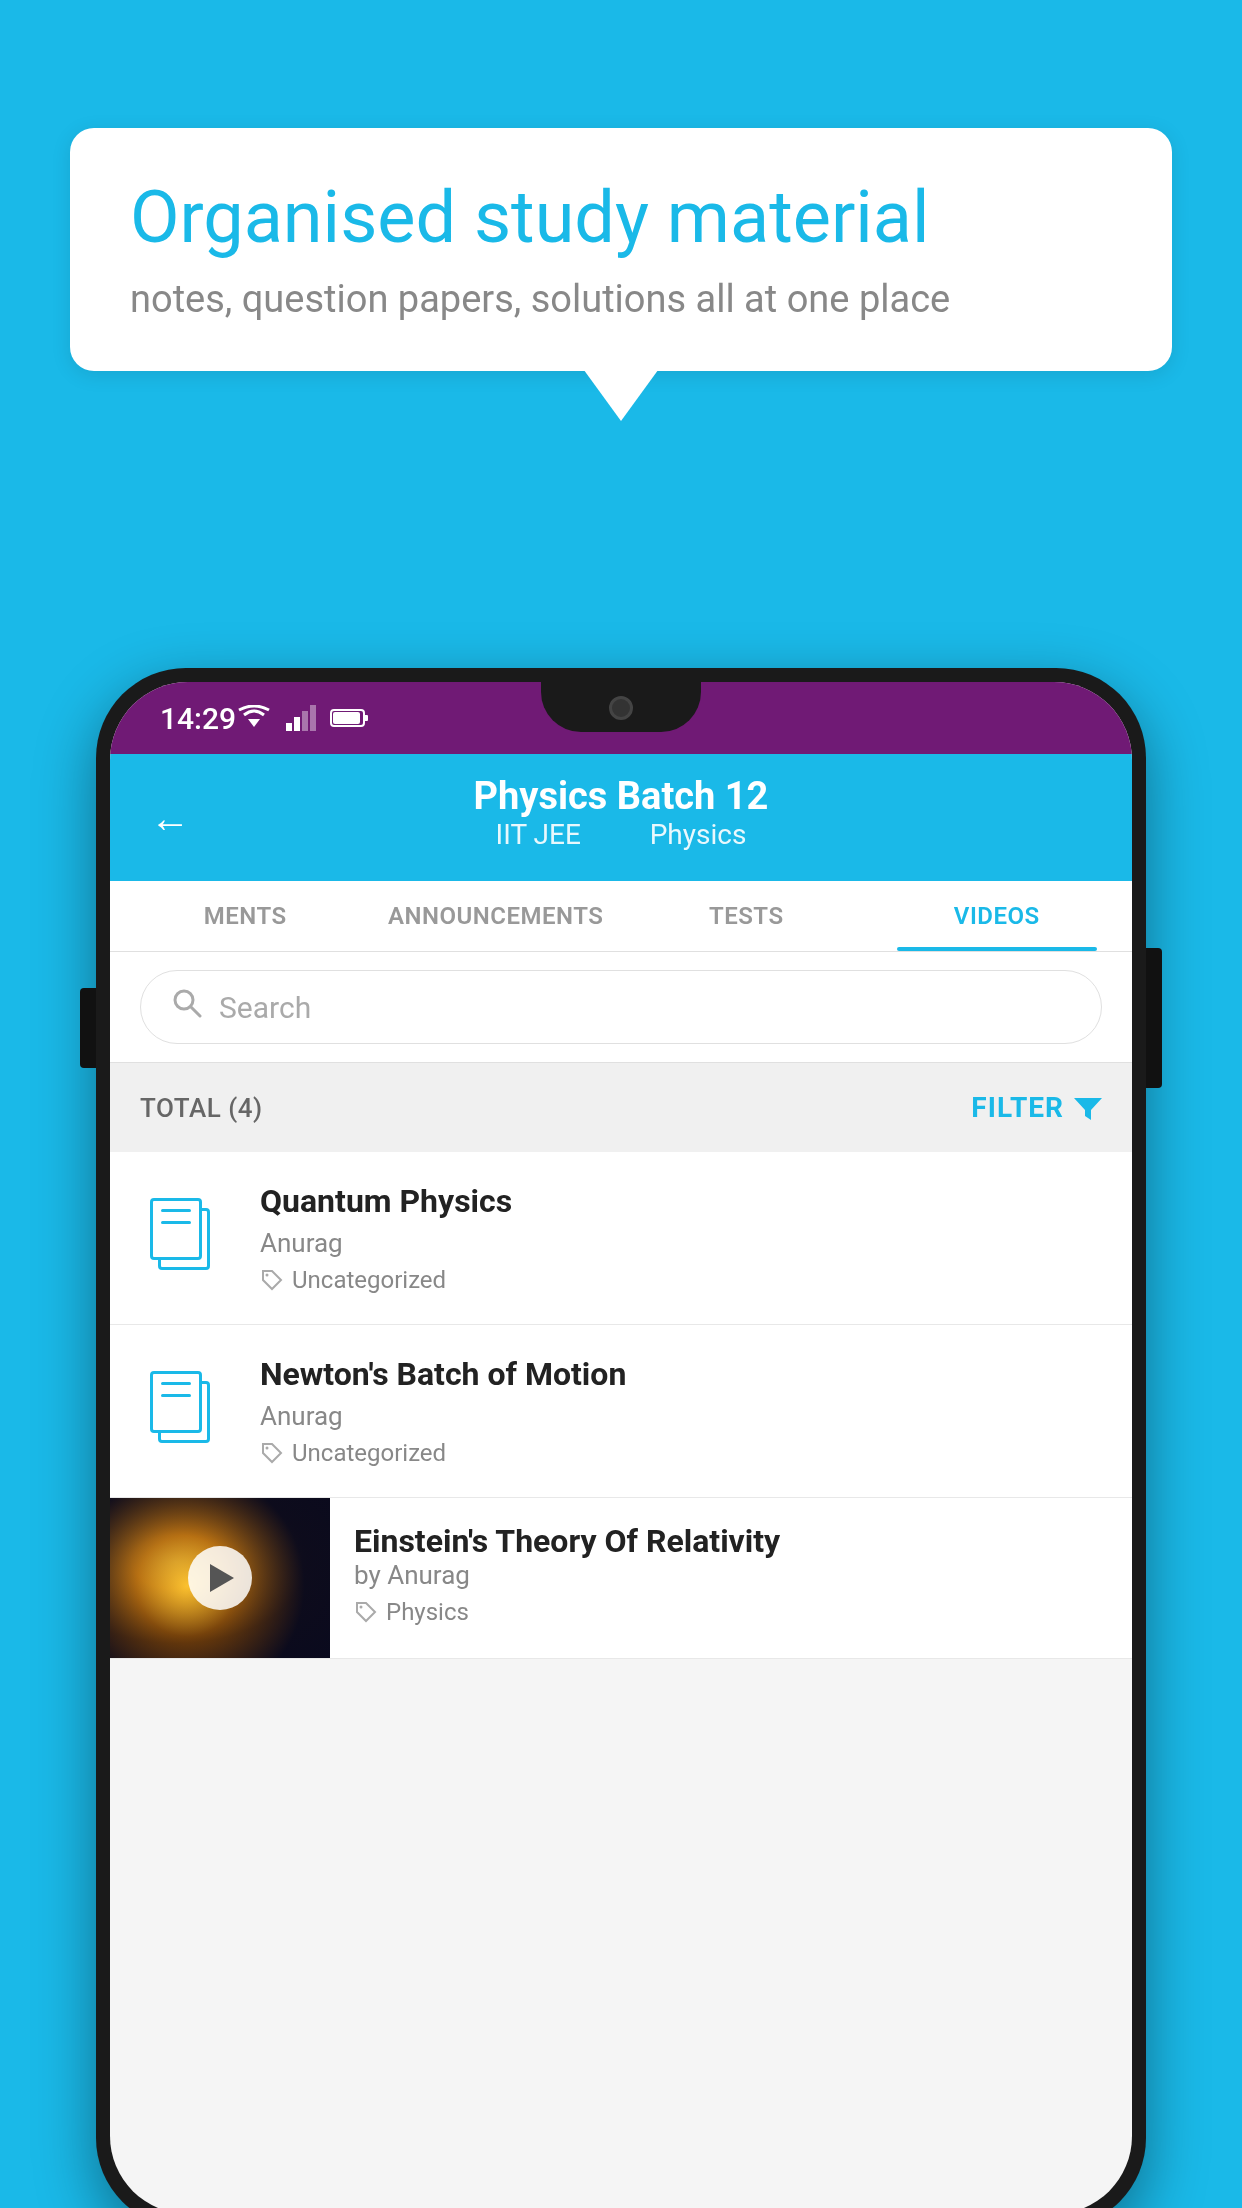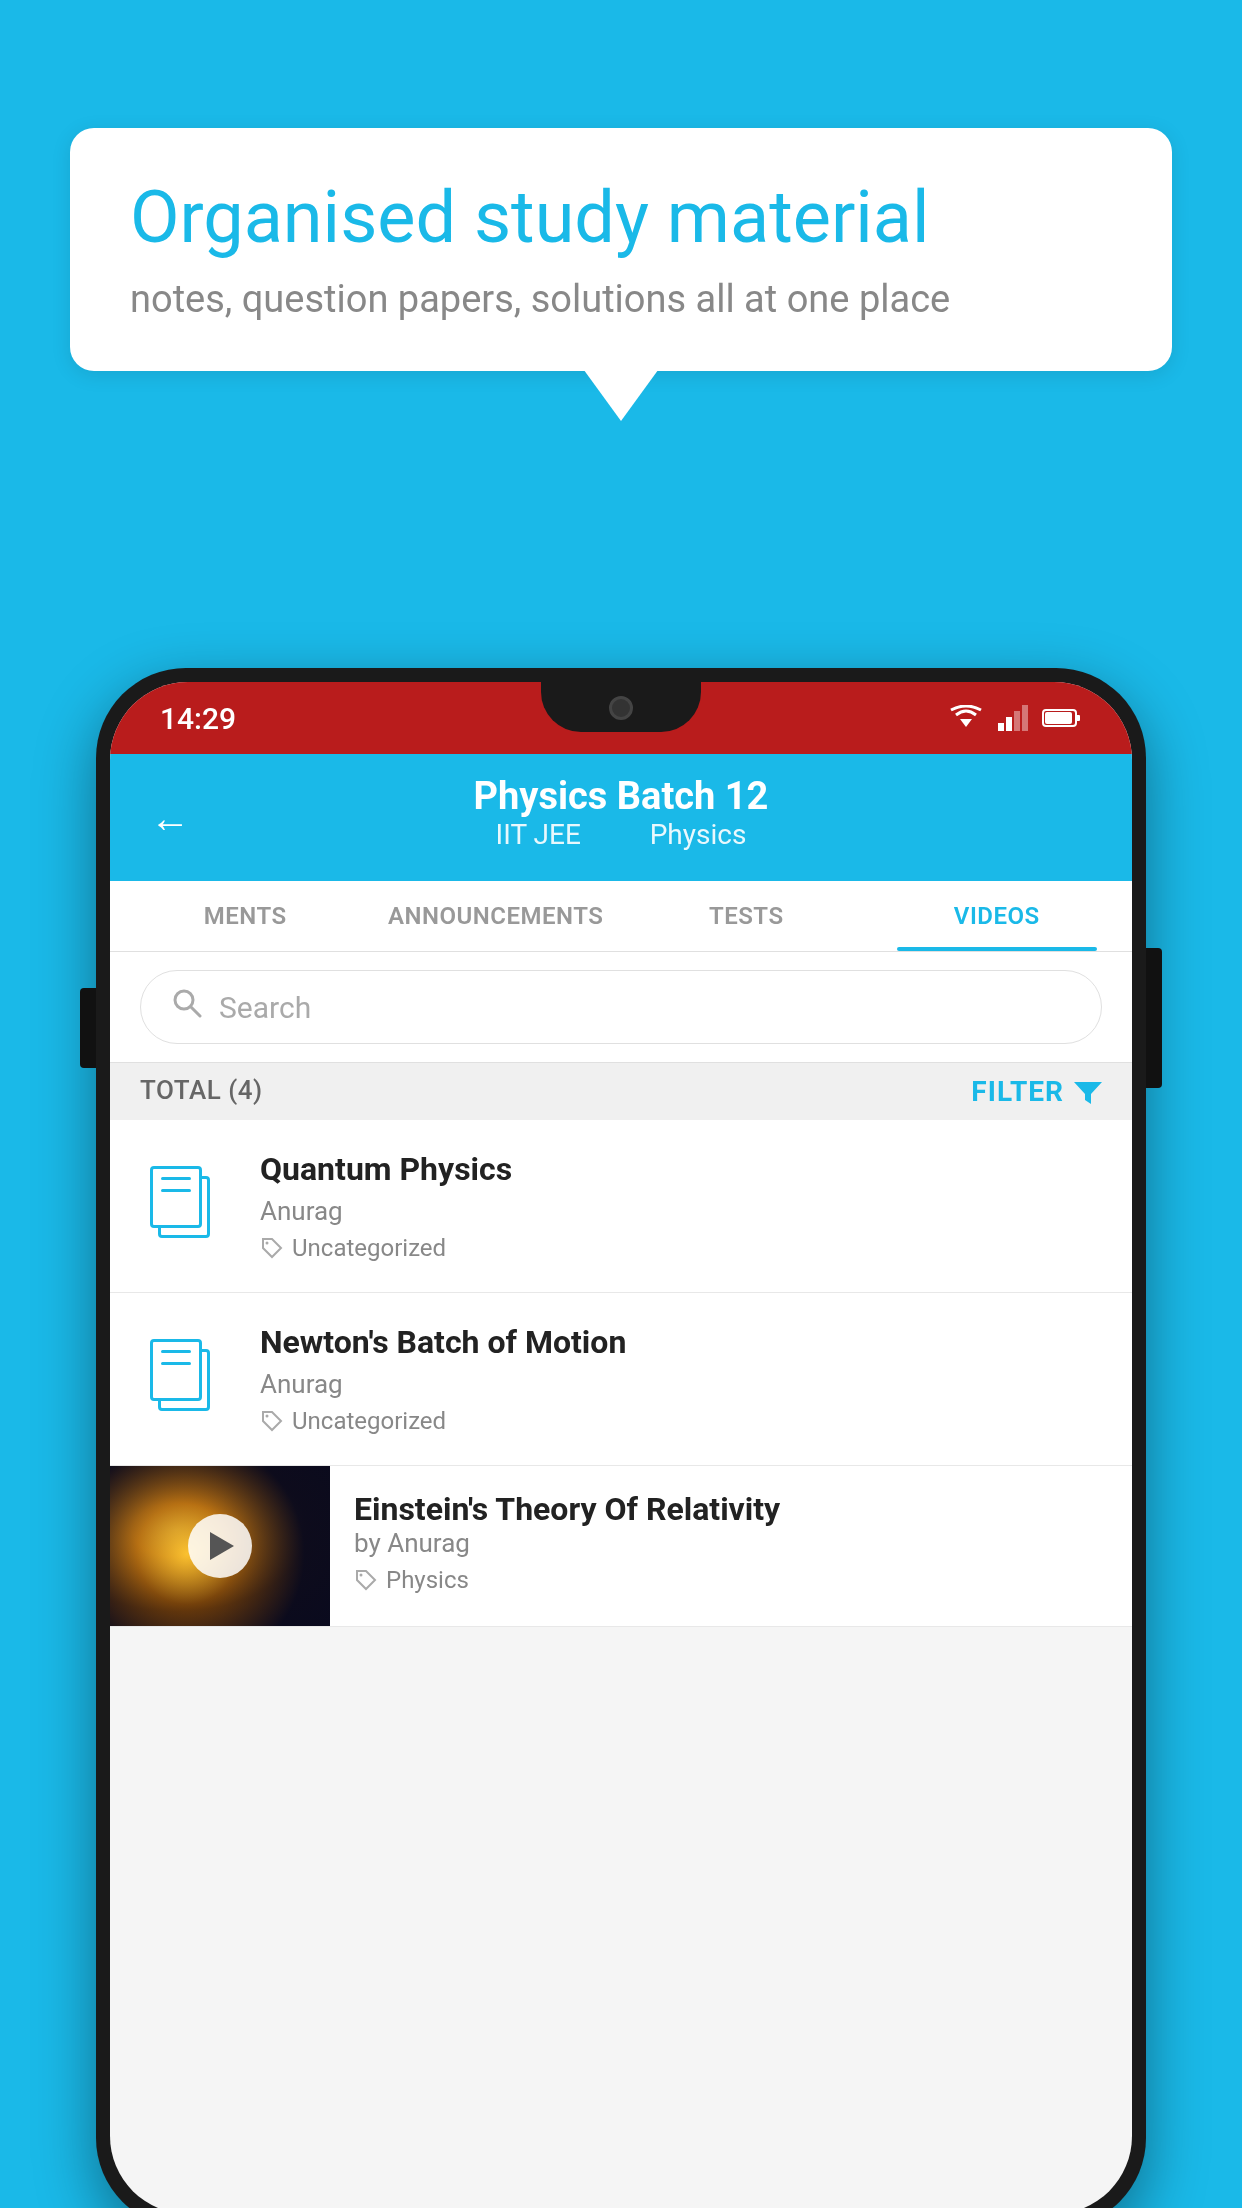--- a/index.html
+++ b/index.html
@@ -69,25 +69,25 @@
       width: 100%;
       height: 100%;
       background: #f5f5f5;
       border-radius: 78px;
       overflow: hidden;
       position: relative;
     }
 
     
     .status-bar {
-      background: #b91c1c;
+      background: #701a75;
       height: 72px;
       display: flex;
       align-items: center;
-      justify-content: space-between;
+      justify-content: flex-start;
       padding: 0 50px;
       position: relative;
     }
     .status-time {
       color: white;
       font-size: 30px;
       font-weight: 500;
     }
     .status-icons {
       display: flex;
@@ -202,23 +202,23 @@
       font-size: 32px;
     }
     .search-placeholder {
       color: #aaa;
       font-size: 30px;
     }
 
     
     .filter-row {
       background: #f0f0f0;
-      padding: 12px 30px;
-      display: flex;
-      align-items: flex-start;
+      padding: 28px 30px;
+      display: flex;
+      align-items: center;
       justify-content: space-between;
     }
     .total-label {
       color: #666;
       font-size: 26px;
       font-weight: 500;
       letter-spacing: 0.5px;
     }
     .filter-btn {
       color: #1ab9e8;

